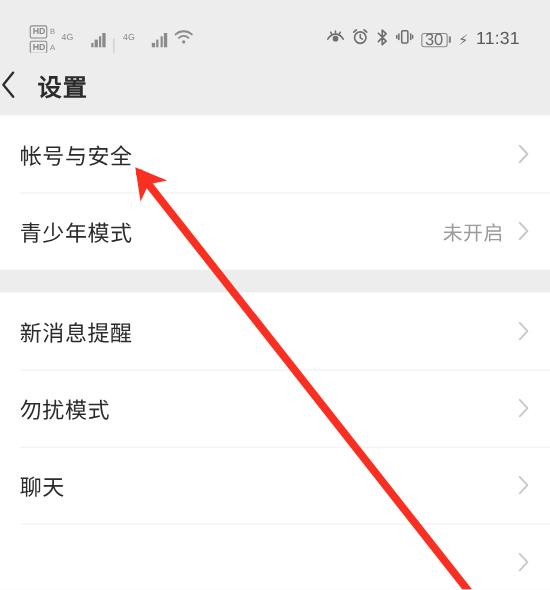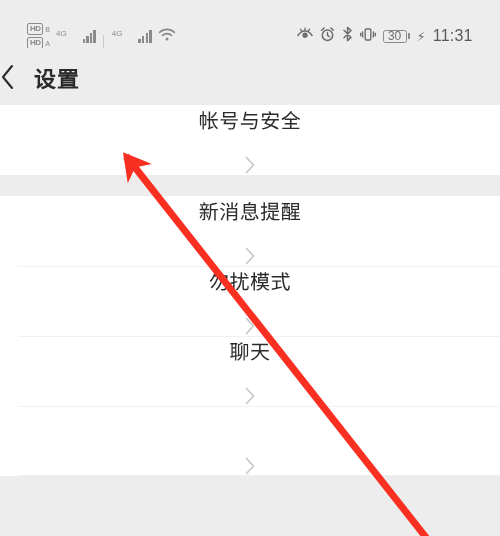--- a/index.html
+++ b/index.html
@@ -111,21 +111,21 @@
   .batt {
     display: flex;
     align-items: center;
   }
   .batt-body {
     width: 24px;
     height: 13px;
     border: 1.6px solid #8a8a8a;
     border-radius: 2.5px;
     color: #6e6e6e;
-    font-size: 12px;
+    font-size: 15px;
     line-height: 11px;
     text-align: center;
     font-weight: 500;
     box-sizing: border-box;
   }
   .batt-cap {
     width: 2px;
     height: 6px;
     background: #8a8a8a;
     border-radius: 0 1px 1px 0;
@@ -182,21 +182,20 @@
   }
   .row {
     position: relative;
     height: 70px;
     display: flex;
     align-items: center;
     padding: 0 18px 0 18px;
     box-sizing: border-box;
     background: #ffffff;
     cursor: pointer;
-    flex-direction: column;
   }
   .row + .row::before {
     content: "";
     position: absolute;
     left: 18px;
     right: 0;
     top: 0;
     height: 1px;
     background: #f0f0f0;
   }
@@ -340,20 +339,28 @@
       </span>
     </div>
     <div id="page-title">设置</div>
   </div>
 
   <div id="settings-list">
       <div class="group">
         <div class="row">
           <span class="row-label">帐号与安全</span>
           <span class="row-spacer"></span>
+          <svg class="chev" viewBox="0 0 12 20">
+            <path d="M2.5 2.5 L9.5 10 L2.5 17.5" stroke="#c8c8c8" stroke-width="1.7" fill="none" stroke-linecap="round" stroke-linejoin="round"></path>
+          </svg>
+        </div>
+        <div class="row">
+          <span class="row-label">青少年模式</span>
+          <span class="row-spacer"></span>
+          <span class="row-value">未开启</span>
           <svg class="chev" viewBox="0 0 12 20">
             <path d="M2.5 2.5 L9.5 10 L2.5 17.5" stroke="#c8c8c8" stroke-width="1.7" fill="none" stroke-linecap="round" stroke-linejoin="round"></path>
           </svg>
         </div>
       </div>
       <div class="group-gap"></div>
       <div class="group">
         <div class="row">
           <span class="row-label">新消息提醒</span>
           <span class="row-spacer"></span>

